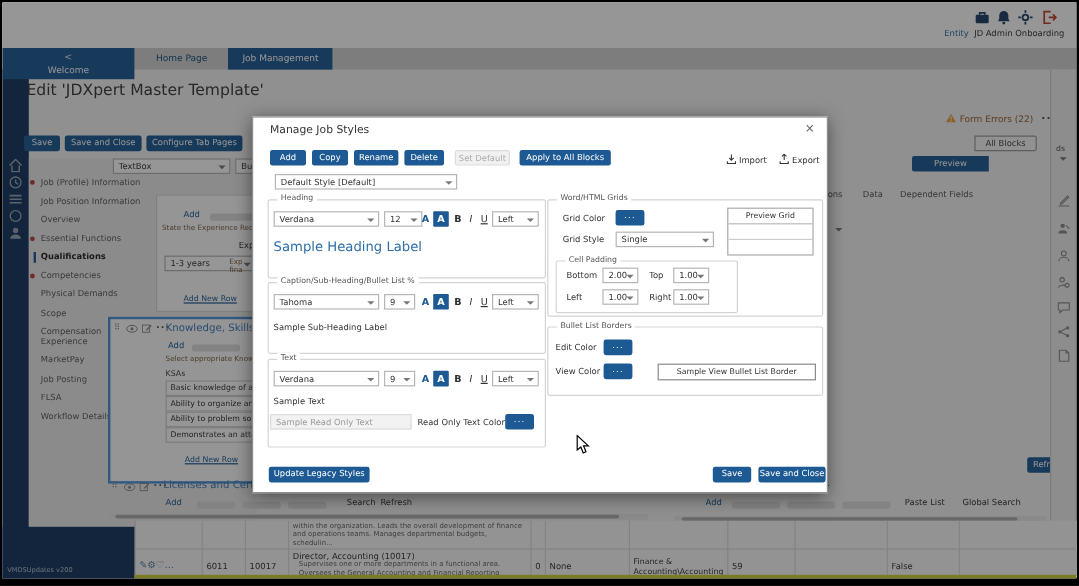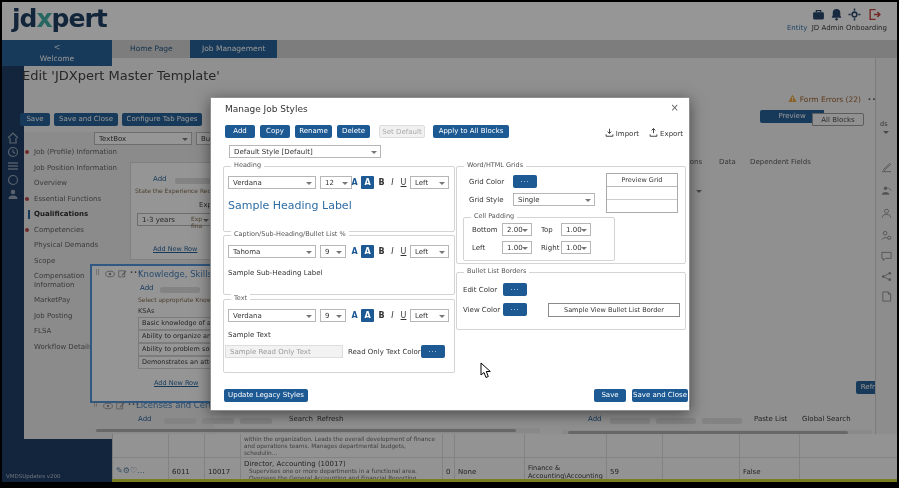--- a/index.html
+++ b/index.html
@@ -83,21 +83,20 @@
   .cursor{z-index:40;}
   svg{display:block;}
 </style>
 </head>
 <body>
 
 <div class="stage">
 <div class="app">
 
   <div class="a topbar">
-    <div class="a logo">jd<span class="tx">x</span>pert</div>
     <div class="a" style="right:72px;top:6px;">
       <svg width="13" height="13" viewBox="0 0 12 12">
             <rect x="1" y="4" width="10" height="6.5" rx="1" fill="#1d3f66"></rect>
             <path d="M4 4V2.5h4V4" fill="none" stroke="#1d3f66" stroke-width="1.2"></path>
           </svg>
         </div>
     <div class="a" style="right:54px;top:6px;">
       <svg width="13" height="13" viewBox="0 0 12 12">
             <path d="M6 1a3.5 3.5 0 0 0-3.5 3.5V7L1.5 9h9L9.5 7V4.5A3.5 3.5 0 0 0 6 1z" fill="#1d3f66"></path>
             <circle cx="6" cy="10.4" r="1.1" fill="#1d3f66"></circle>
@@ -180,33 +179,33 @@
           <rect x="5.4" y="4" width="1.2" height="3.4" fill="#fff"></rect>
           <rect x="5.4" y="8.3" width="1.2" height="1.2" fill="#fff"></rect>
         </svg>
     <span>Form Errors (22)</span>
   </div>
   <div class="a dots" style="right:16px;top:90px;">...</div>
 
   <div class="a btn" style="left:18px;top:111px;width:30px;">Save</div>
   <div class="a btn" style="left:52px;top:111px;width:64px;">Save and Close</div>
   <div class="a btn" style="left:120px;top:111px;width:80px;">Configure Tab Pages</div>
-  <div class="a btn" style="left:758px;top:108px;width:64px;border-radius:2px 0 0 2px;">Preview</div>
+  <div class="a btn" style="left:758px;top:128px;width:64px;border-radius:2px 0 0 2px;">Preview</div>
   <div class="a tgl-off" style="left:810px;top:111px;width:52px;box-sizing:border-box;border-radius:0 2px 2px 0;">All Blocks</div>
 
   <div class="a nav">
     <div class="nav-item dot">Job (Profile) Information</div>
     <div class="nav-item">Job Position Information</div>
     <div class="nav-item">Overview</div>
     <div class="nav-item dot">Essential Functions</div>
     <div class="nav-item cur">Qualifications</div>
     <div class="nav-item dot">Competencies</div>
     <div class="nav-item">Physical Demands</div>
     <div class="nav-item">Scope</div>
-    <div class="nav-item">Compensation Information</div>
+    <div class="nav-item">Compensation Experience</div>
     <div class="nav-item">MarketPay</div>
     <div class="nav-item">Job Posting</div>
     <div class="nav-item">FLSA</div>
     <div class="nav-item">Workflow Details</div>
   </div>
 
   <div class="a sel" style="left:92px;top:130px;width:98px;">
     <span>TextBox</span><i class="ch"></i></div>
   <div class="a sel" style="left:194px;top:130px;width:16px;">Build</div>
 

